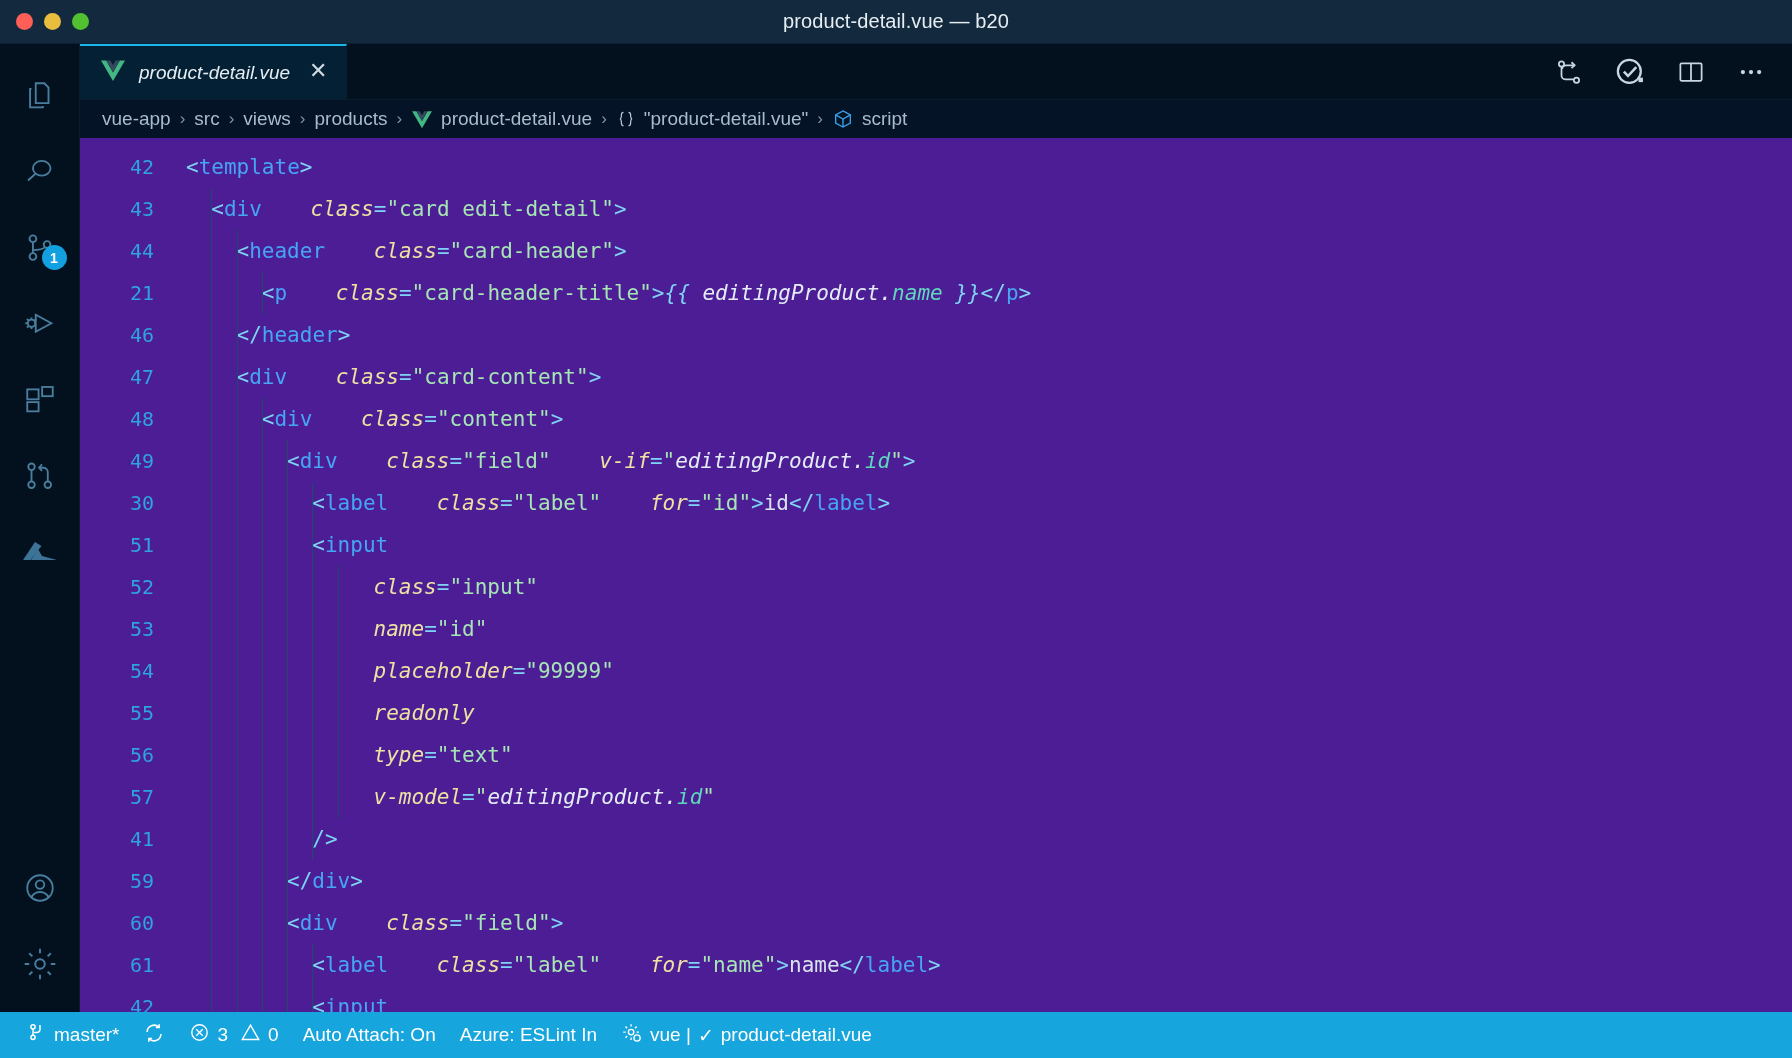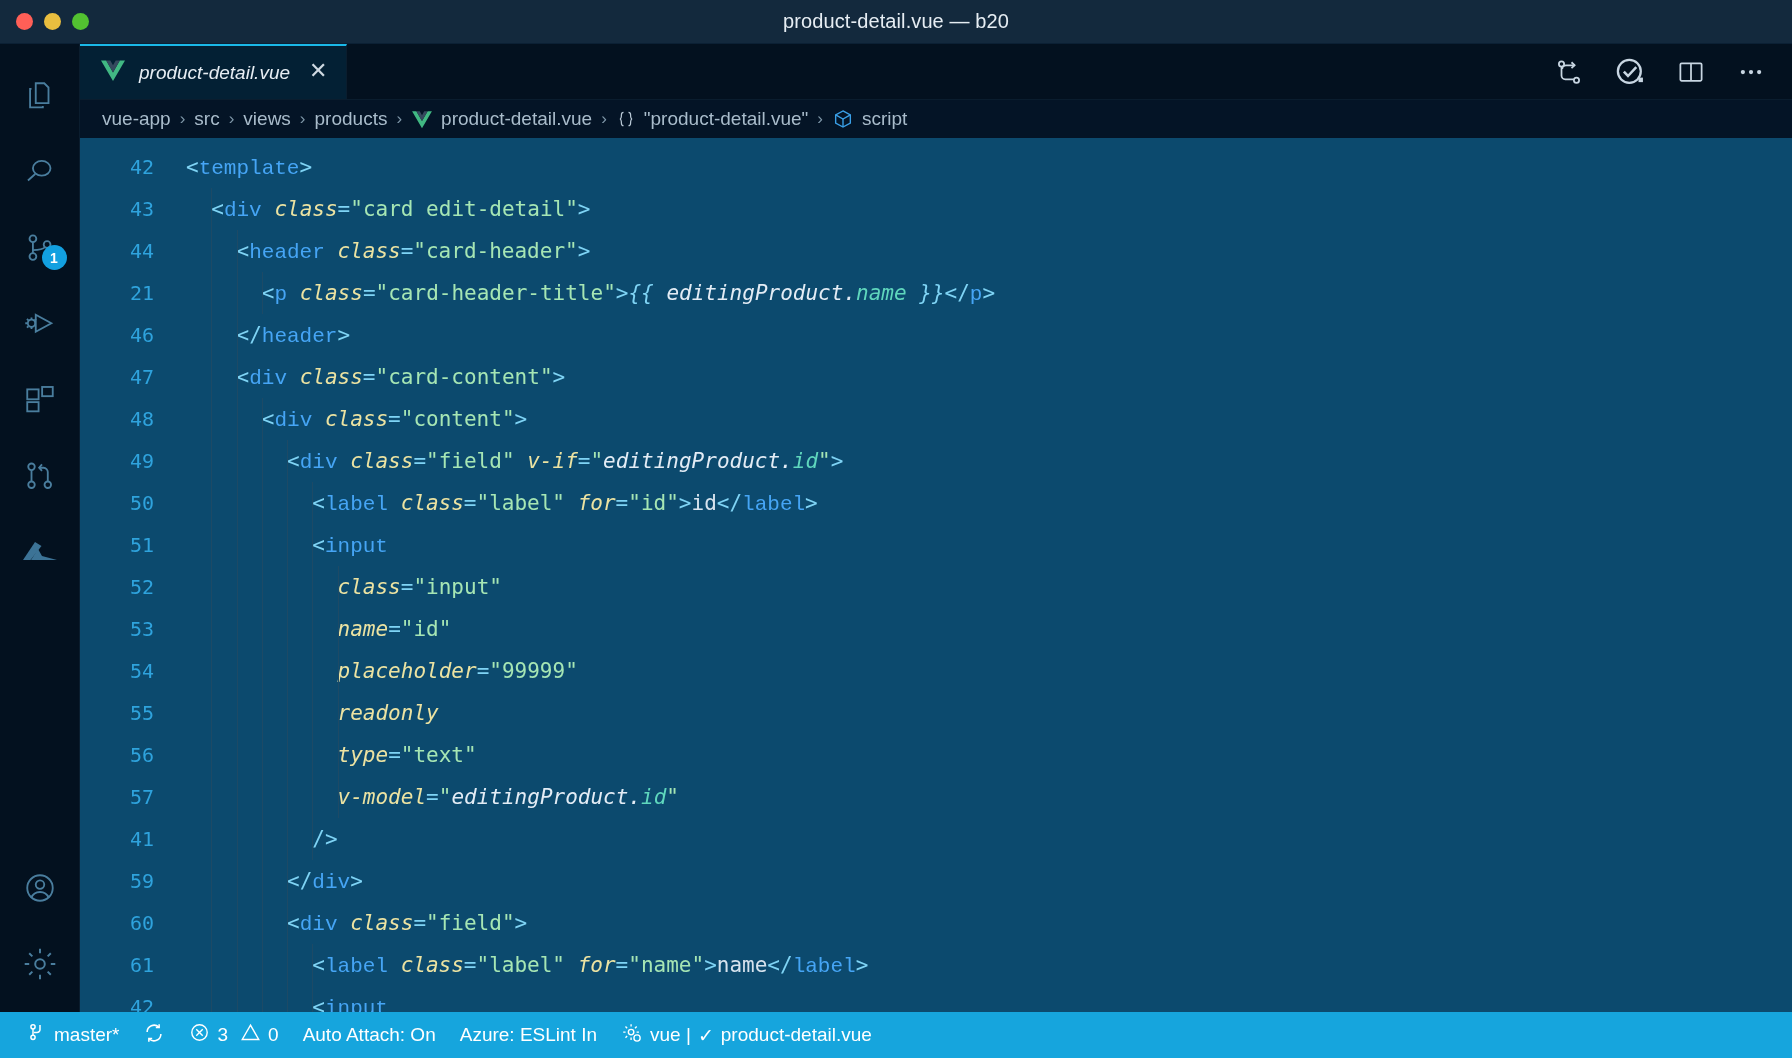--- a/index.html
+++ b/index.html
@@ -119,21 +119,21 @@
     color: #9fb4c6;
     white-space: nowrap;
   }
   .crumb { cursor: pointer; color: #a9bccb; }
   .crumb-sep { margin: 0 9px; color: #7e96a8; font-size: 17px; }
   .crumb-ico { display: inline-flex; align-items: center; margin-right: 8px; vertical-align: middle; }
 
   
   .code-wrap {
     flex: 1; display: flex; min-height: 0;
-    background: #0c4a6e;
+    background: #4c1d95;
     overflow: hidden;
     position: relative;
   }
   .gutter {
     width: 88px; min-width: 88px;
     text-align: right;
     padding-right: 14px;
     padding-top: 8px;
     font-family: "DejaVu Sans Mono", monospace;
     font-size: 20px;
@@ -155,22 +155,22 @@
   .ln { height: 42px; position: relative; }
 
   
   .ig {
     position: absolute; top: 0; bottom: 0; width: 1px;
     background: #1d4a66;
   }
 
   
   .t-punc  { color: #7fd4f5; }
-  .t-tag   { color: #46a5f5; font-family: Liberation Mono, monospace; }
-  .t-attr  { color: #ece3a2; font-style: italic; }
+  .t-tag   { color: #46a5f5; }
+  .t-attr  { color: #ece3a2; font-style: italic; margin-left: 36px; }
   .t-str   { color: #a6e6b4; }
   .t-text  { color: #d7e3ee; }
   .t-expr  { color: #e3ecf5; font-style: italic; text-align: center; }
   .t-prop  { color: #5fd7bd; font-style: italic; }
   .t-mus   { color: #7fd4f5; font-style: italic; }
 
   
   .statusbar {
     height: 46px; min-height: 46px;
     background: #16a5dd;
@@ -404,21 +404,21 @@
       <div class="code-wrap">
         <div class="gutter">
             <div class="ln">42</div>
             <div class="ln">43</div>
             <div class="ln">44</div>
             <div class="ln">21</div>
             <div class="ln">46</div>
             <div class="ln">47</div>
             <div class="ln">48</div>
             <div class="ln">49</div>
-            <div class="ln">50</div>
+            <div class="ln">30</div>
             <div class="ln">51</div>
             <div class="ln">52</div>
             <div class="ln">53</div>
             <div class="ln">54</div>
             <div class="ln">55</div>
             <div class="ln">56</div>
             <div class="ln">57</div>
             <div class="ln">41</div>
             <div class="ln">59</div>
             <div class="ln">60</div>

